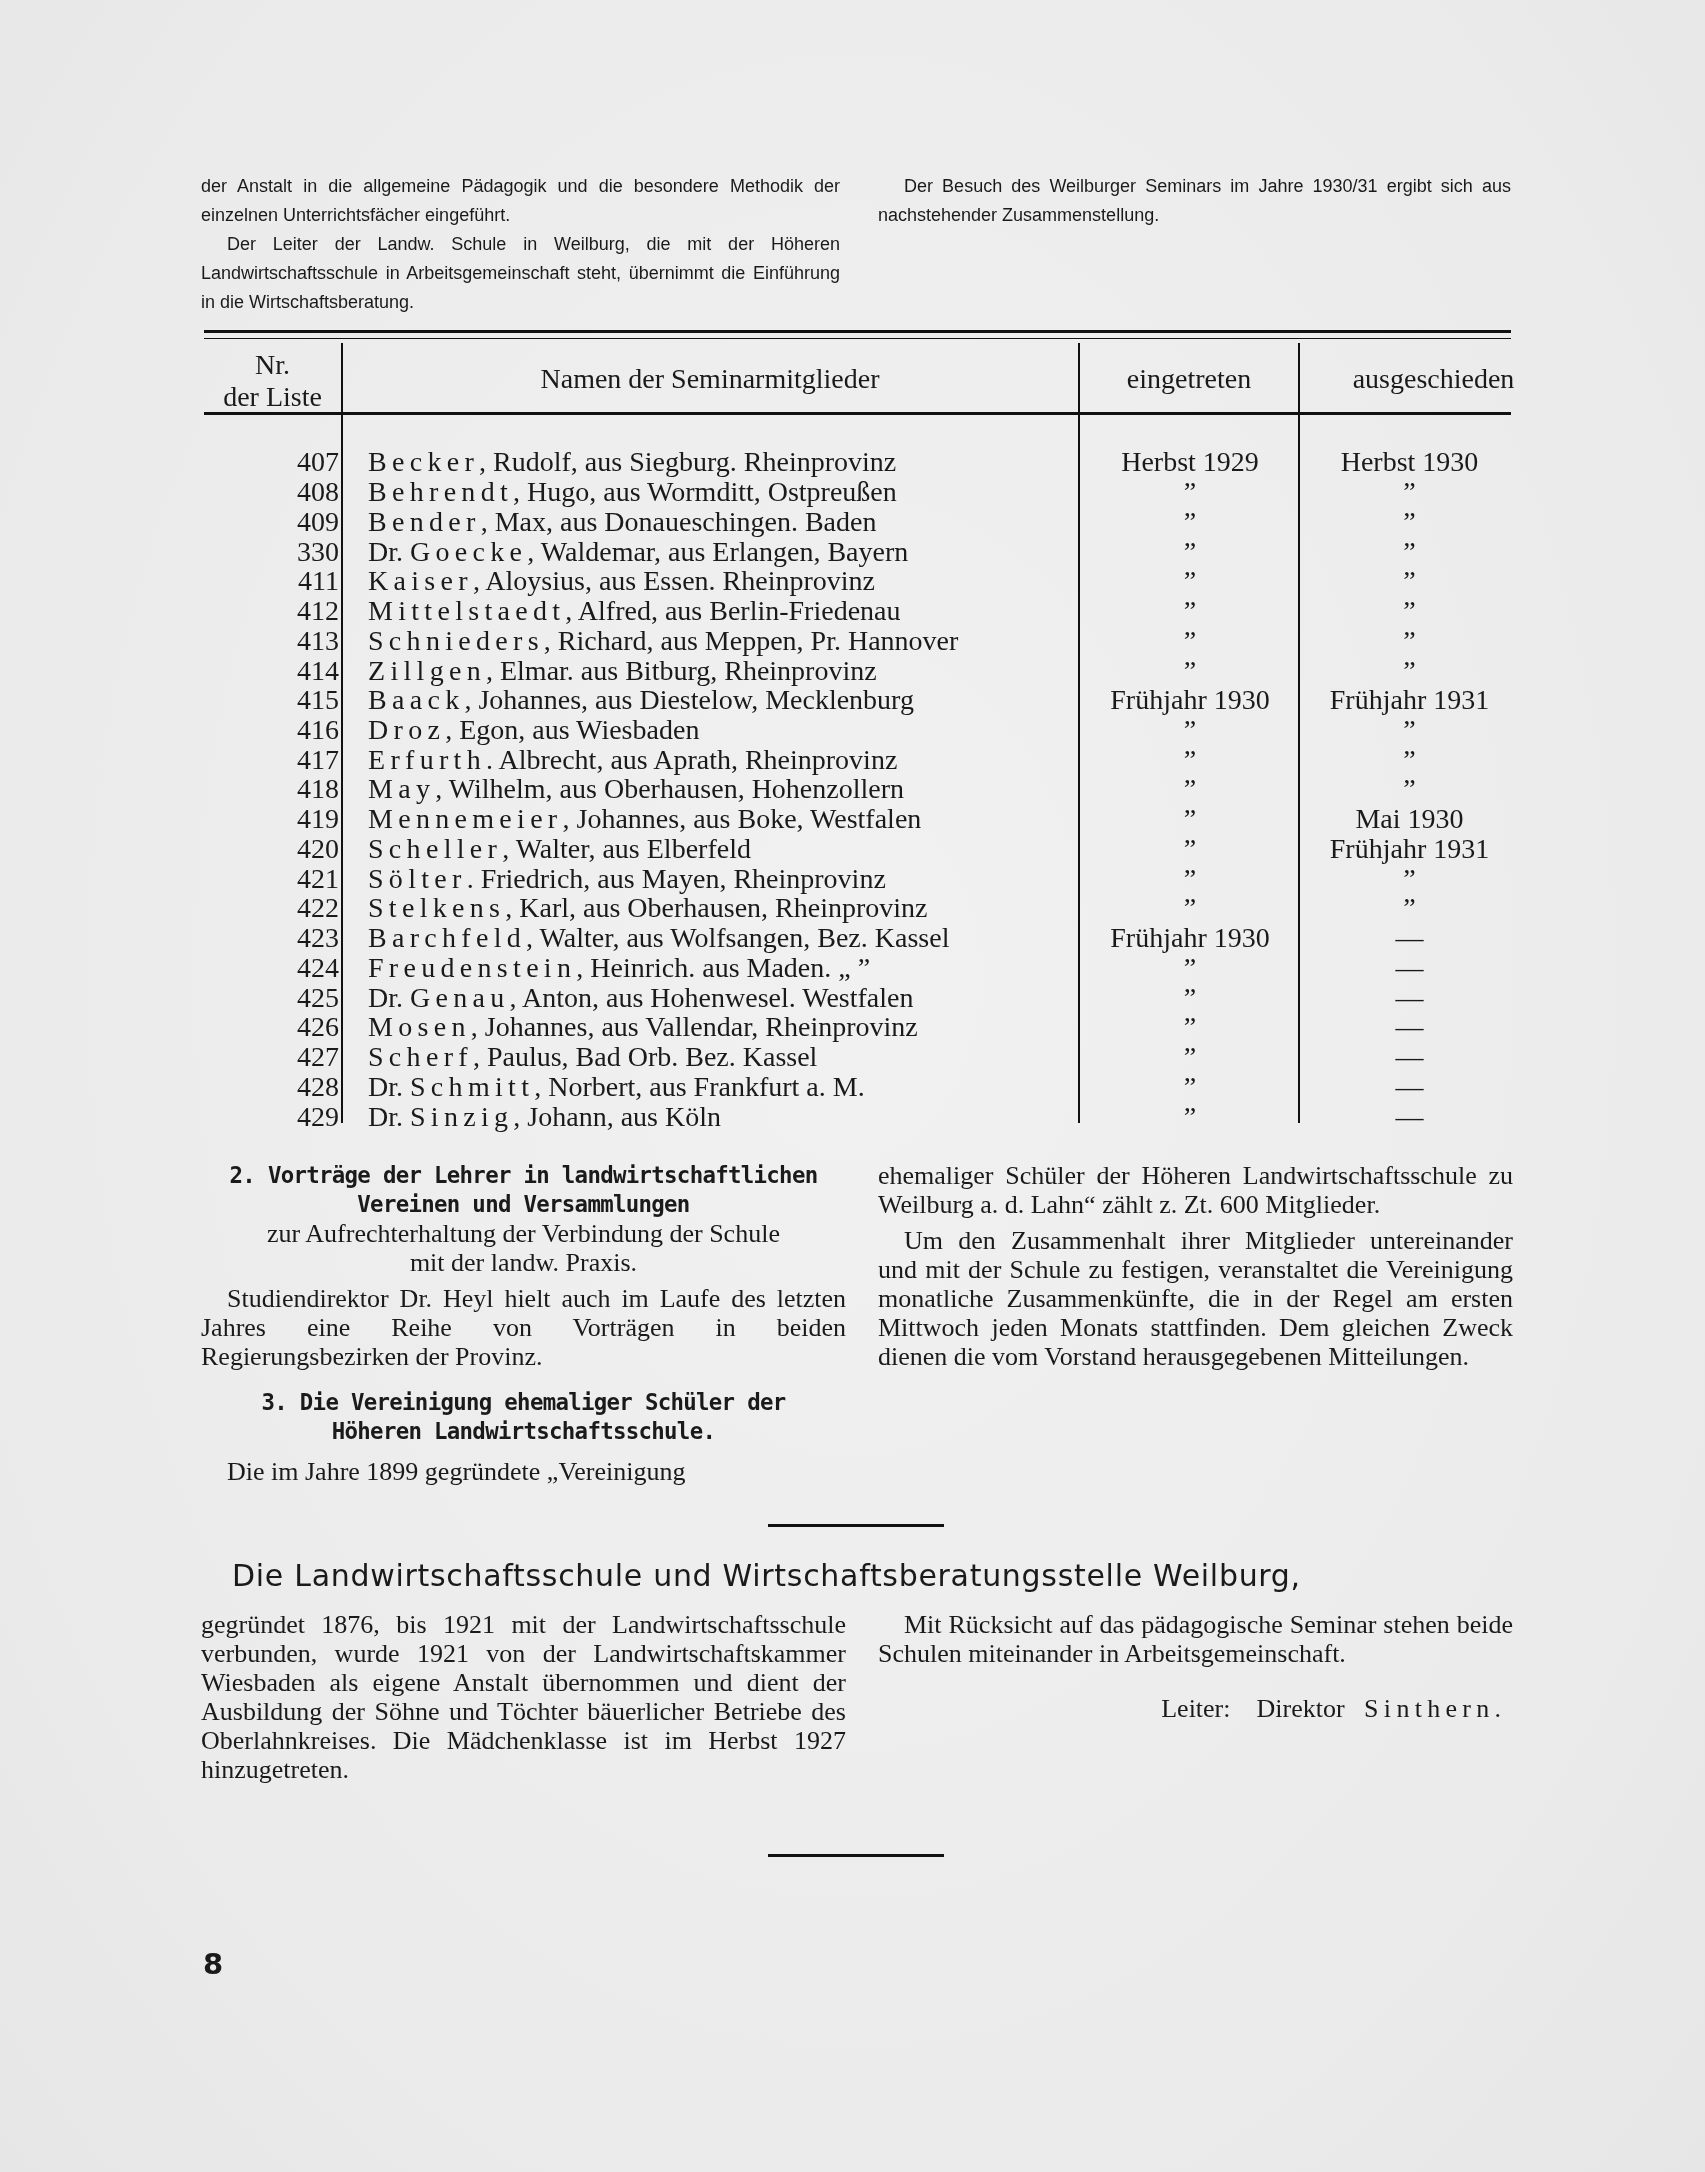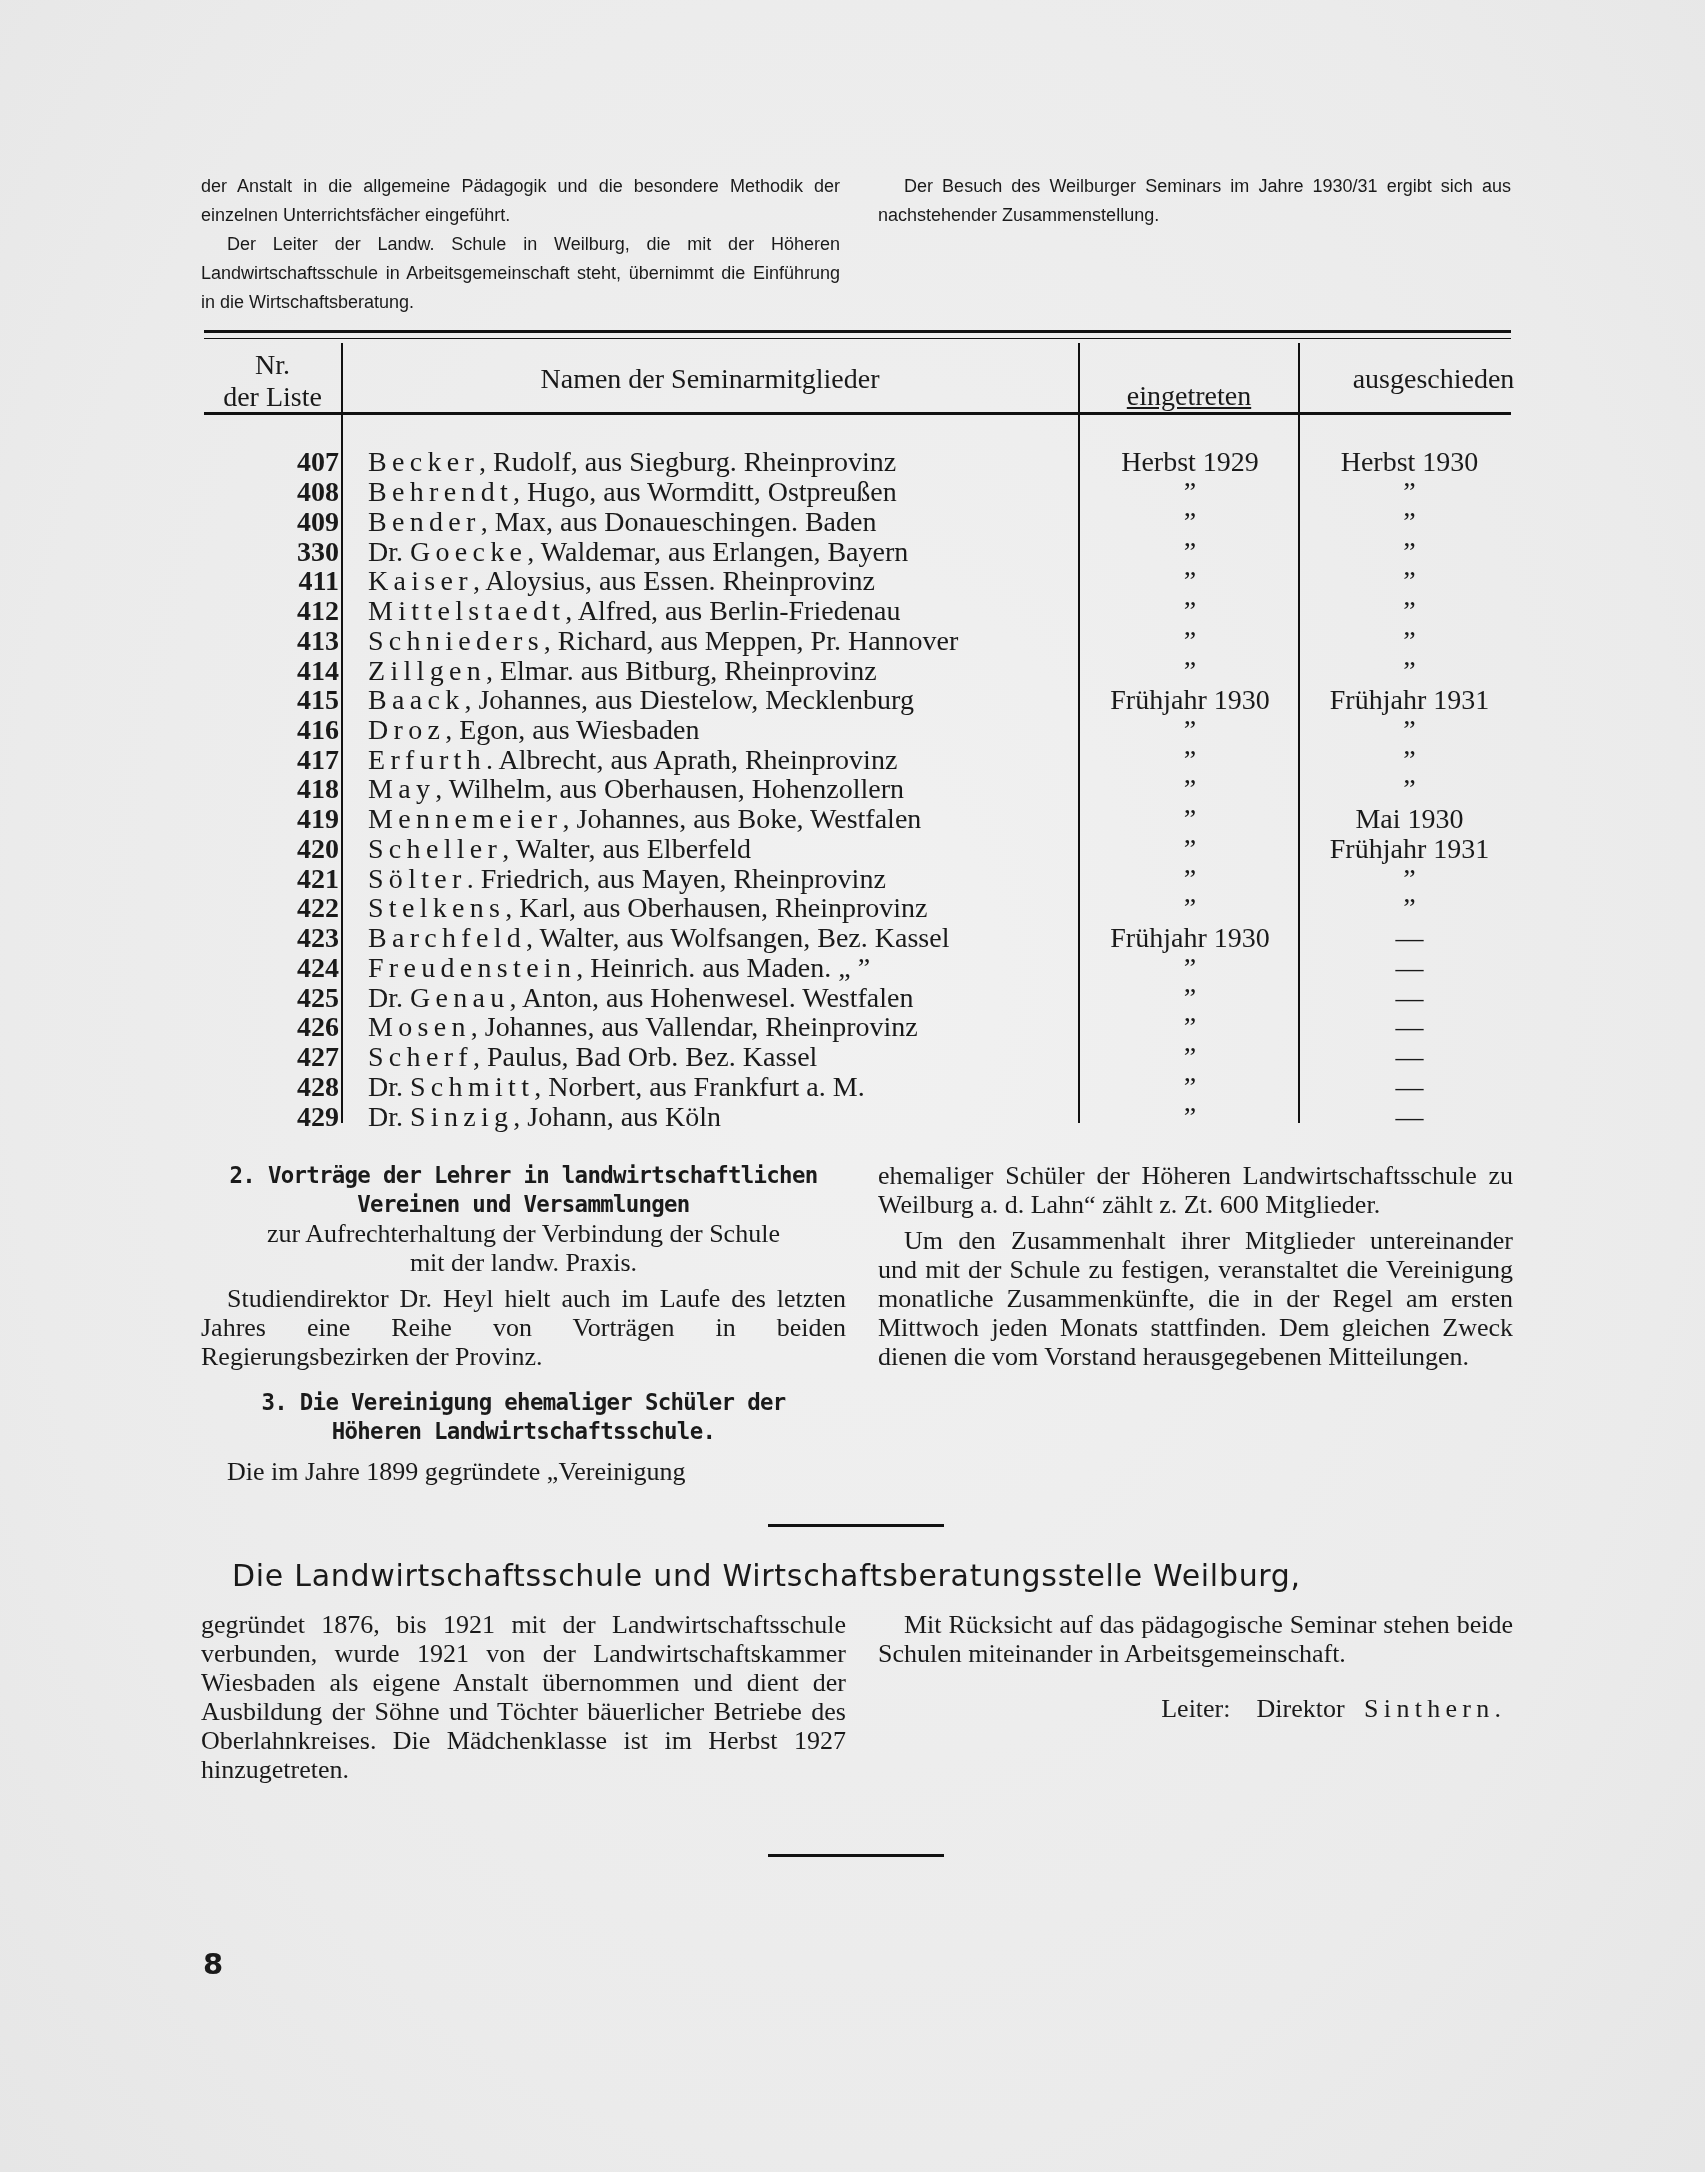--- a/index.html
+++ b/index.html
@@ -13,21 +13,21 @@
   .abs { position: absolute; }
   .col-text { font-size: 18px; line-height: 29px; text-align: justify; }
   .col-text p { margin: 0; }
   .indent { text-indent: 26px; }
   .narrow { font-family: "Liberation Sans Narrow", "Liberation Sans", sans-serif; }
 
   
   .rule { position: absolute; background: #111; }
   .table-hdr { position: absolute; font-size: 28px; line-height: 32px; text-align: center; }
   .row { position: absolute; left: 204px; width: 1307px; height: 30px; font-size: 28px; line-height: 30px; }
-  .row .nr { position: absolute; left: 0; width: 135px; text-align: right; padding-right: 0; font-weight: bold; }
+  .row .nr { position: absolute; left: 0; width: 135px; text-align: right; padding-right: 0; }
   .row .nr span { display: inline-block; width: 99px; text-align: right; }
   .row .name { position: absolute; left: 164px; white-space: nowrap; text-align: right; }
   .row .name .sp { letter-spacing: 5.3px; }
   .row .in { position: absolute; left: 876px; width: 220px; text-align: center; }
   .row .out { position: absolute; left: 1097px; width: 217px; text-align: center; }
 
   .heading-bold { font-family: "DejaVu Sans Mono", "Liberation Mono", monospace; font-weight: bold; font-size: 22.4px; line-height: 29px; text-align: center; letter-spacing: -0.7px; }
   .center { text-align: center; }
   .body-lg { font-size: 26px; line-height: 29px; }
   .title-main { font-family: "DejaVu Sans", "Liberation Sans", sans-serif; font-size: 30px; line-height: 37px; letter-spacing: 0.7px; white-space: nowrap; }
@@ -52,21 +52,21 @@
   <div class="rule" style="left:204px; top:412px; width:1307px; height:3.3px;"></div>
   <div class="rule" style="left:341px; top:343px; width:2px; height:780px;"></div>
   <div class="rule" style="left:1078px; top:343px; width:2px; height:780px;"></div>
   <div class="rule" style="left:1298px; top:343px; width:2px; height:780px;"></div>
 
   <div class="table-hdr" style="left:204px; top:349px; width:137px;">
     <div>Nr.</div>
     <div>der Liste</div>
   </div>
   <div class="table-hdr" style="left:343px; top:363px; width:734px;">Namen der Seminarmitglieder</div>
-  <div class="table-hdr" style="left:1080px; top:380px; width:218px;text-decoration:underline;">eingetreten</div>
+  <div class="table-hdr" style="left:1080px; top:363px; width:218px;">eingetreten</div>
   <div class="table-hdr" style="left:1328px; top:363px; width:211px;">ausgeschieden</div>
 
   <div id="rows">
       <div class="row" style="top: 447px;">
         <div class="nr"><span>407</span></div>
         <div class="name"><span></span><span class="sp">Becker</span><span>, Rudolf, aus Siegburg. Rheinprovinz</span></div>
         <div class="in">Herbst 1929</div>
         <div class="out">Herbst 1930</div>
       </div>
       <div class="row" style="top: 477px;">

